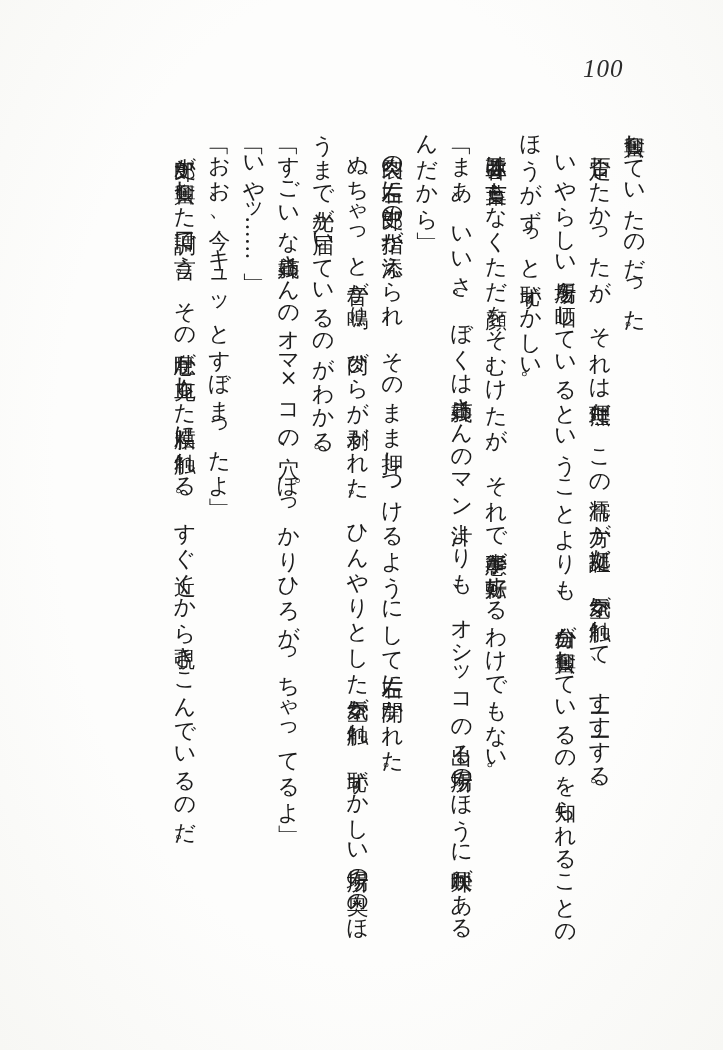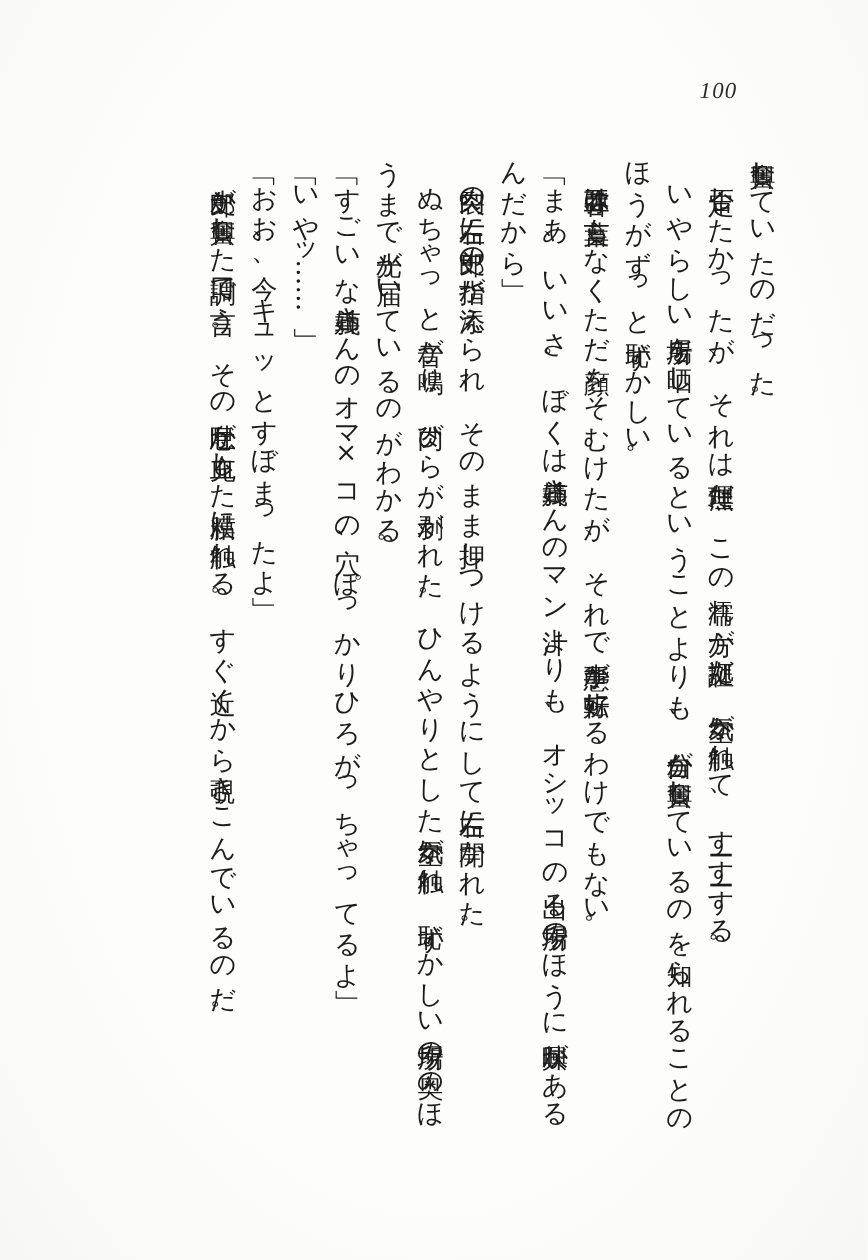--- a/index.html
+++ b/index.html
@@ -13,25 +13,25 @@
     overflow: hidden;
     background: #fbfbf9;
   }
   .book-page {
     position: absolute;
     inset: 0;
     background: radial-gradient(ellipse at 50% 45%, #fdfdfc 60%, #f7f7f4 100%);
   }
   .page-number {
     position: absolute;
-    top: 66px;
+    top: 55px;
     left: 583px;
     font-family: "Liberation Serif", "DejaVu Serif", serif;
     font-style: italic;
-    font-size: 19px;
+    font-size: 25px;
     letter-spacing: 1px;
     color: #2b2b2b;
   }
   .text-block {
     position: absolute;
     top: 119px;
     right: 72px;
     height: 831px;
     writing-mode: vertical-rl;
     text-orientation: mixed;

